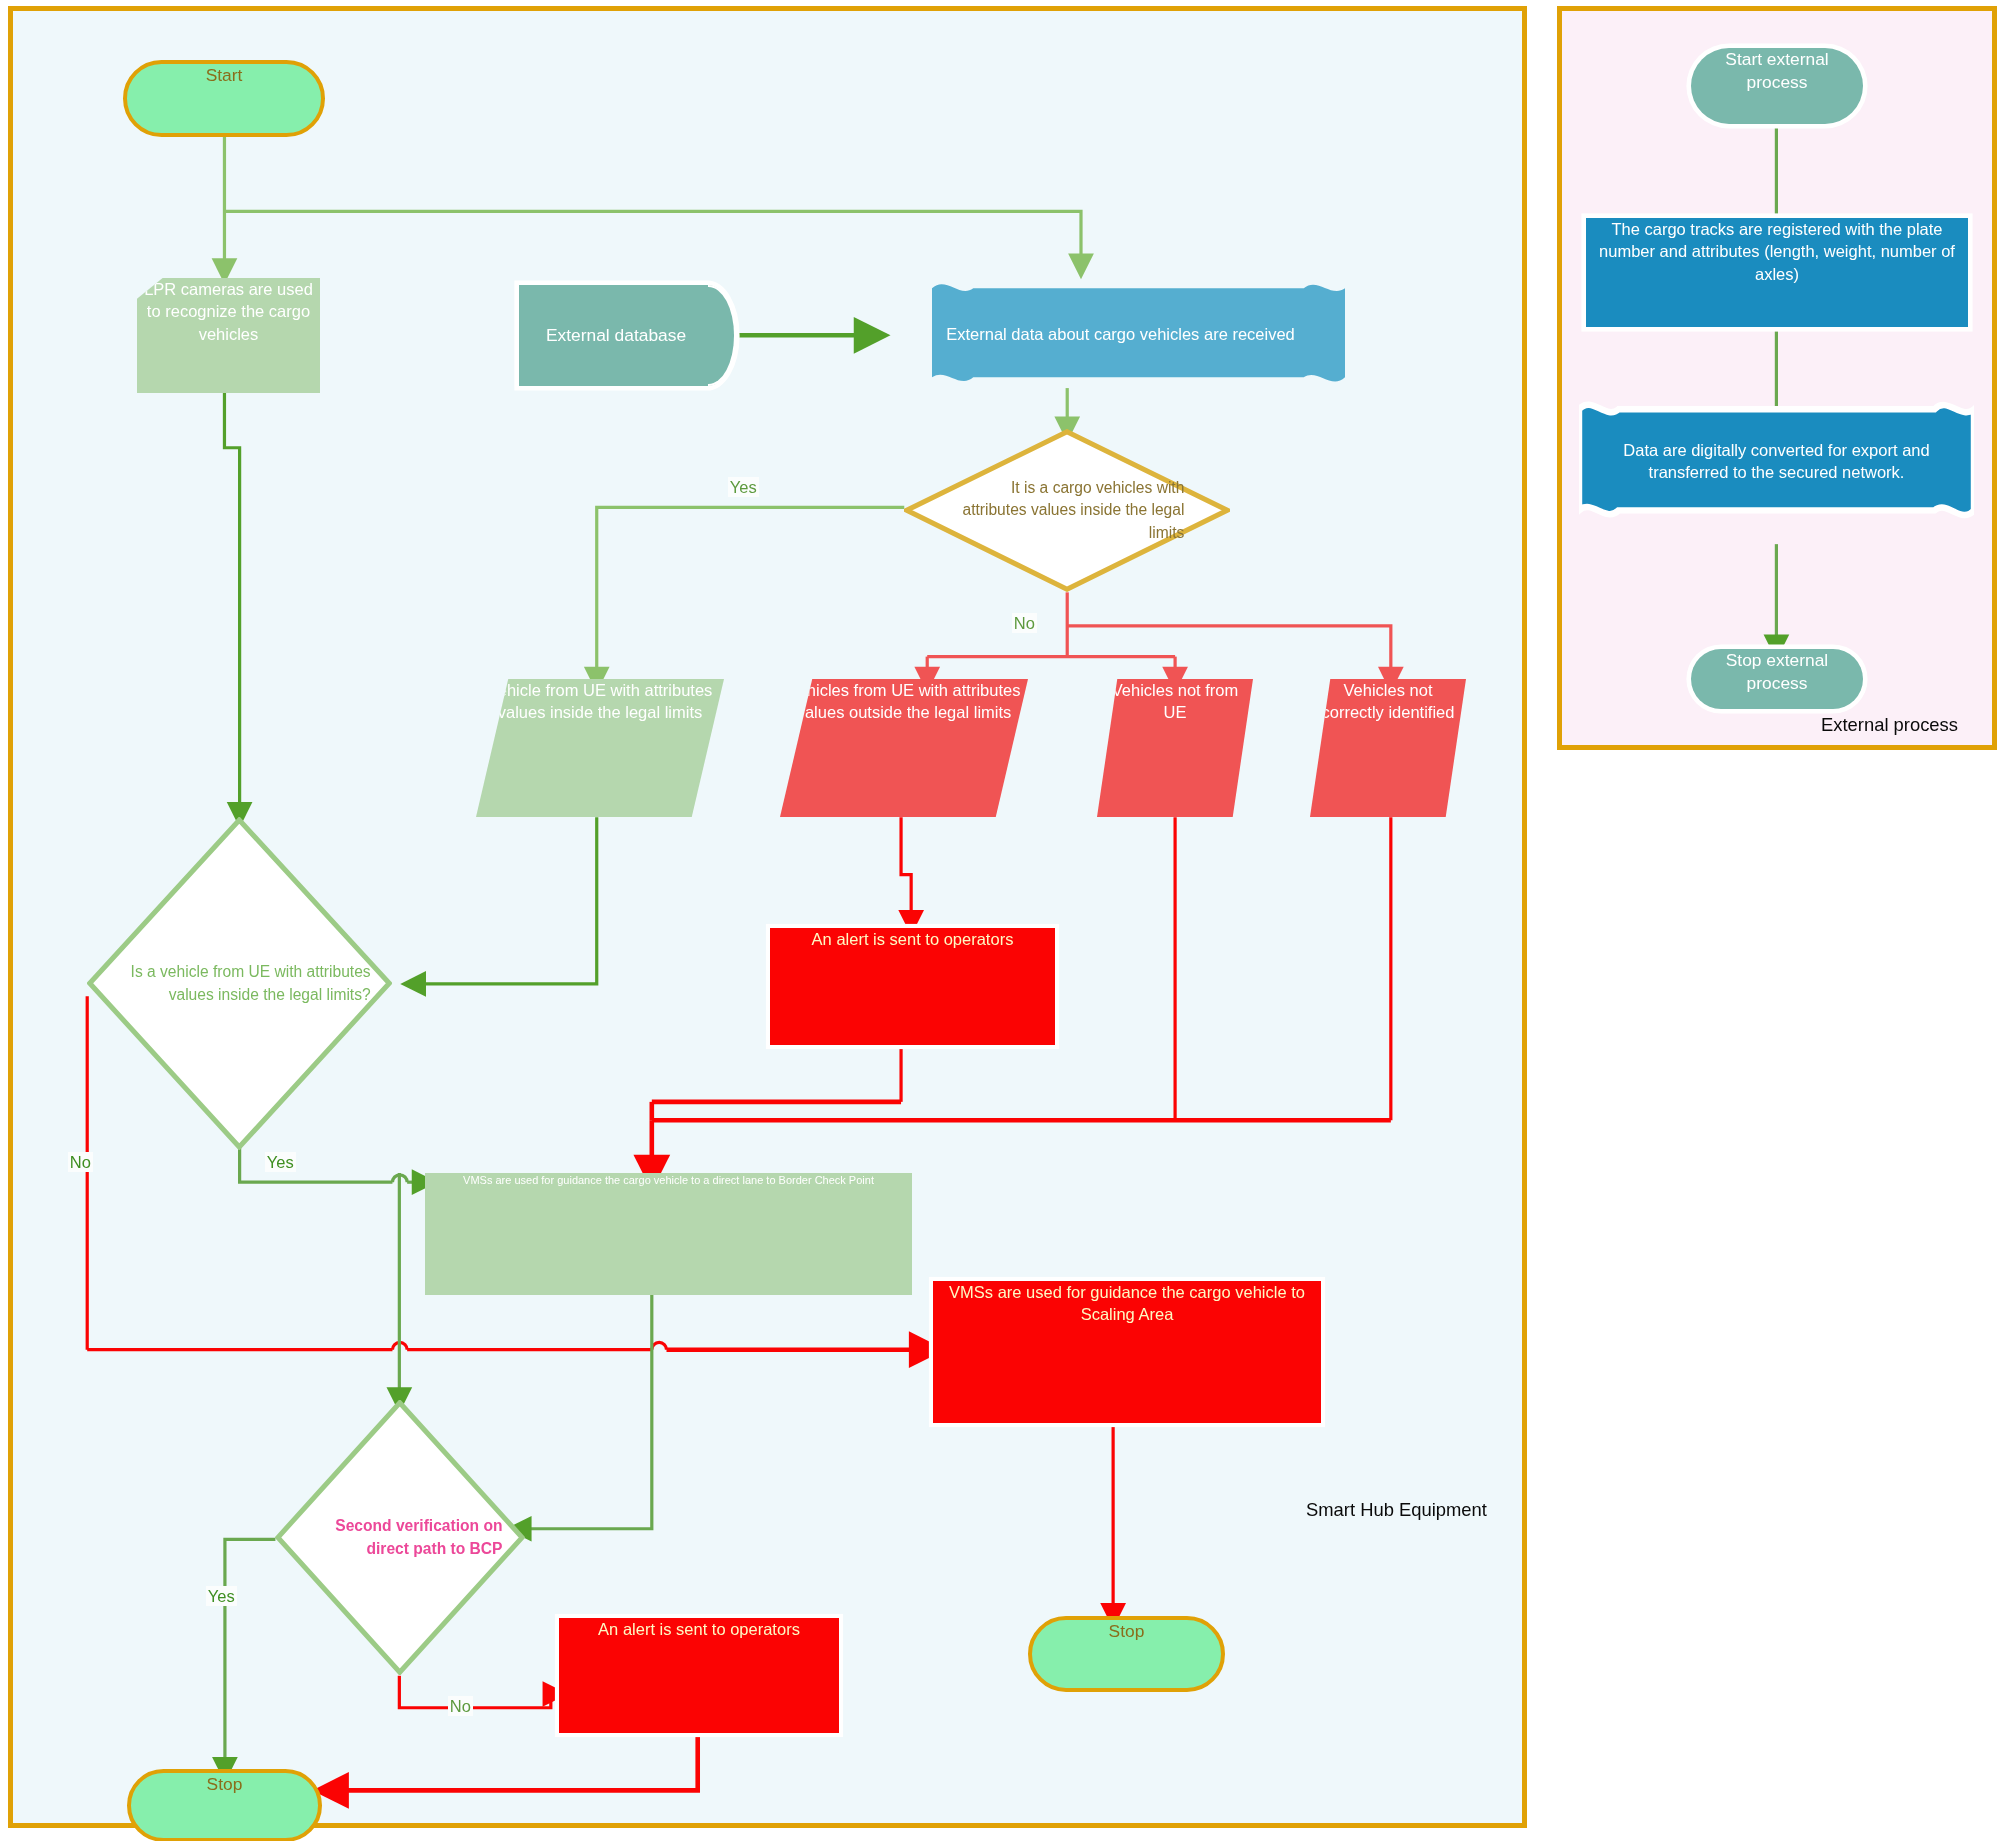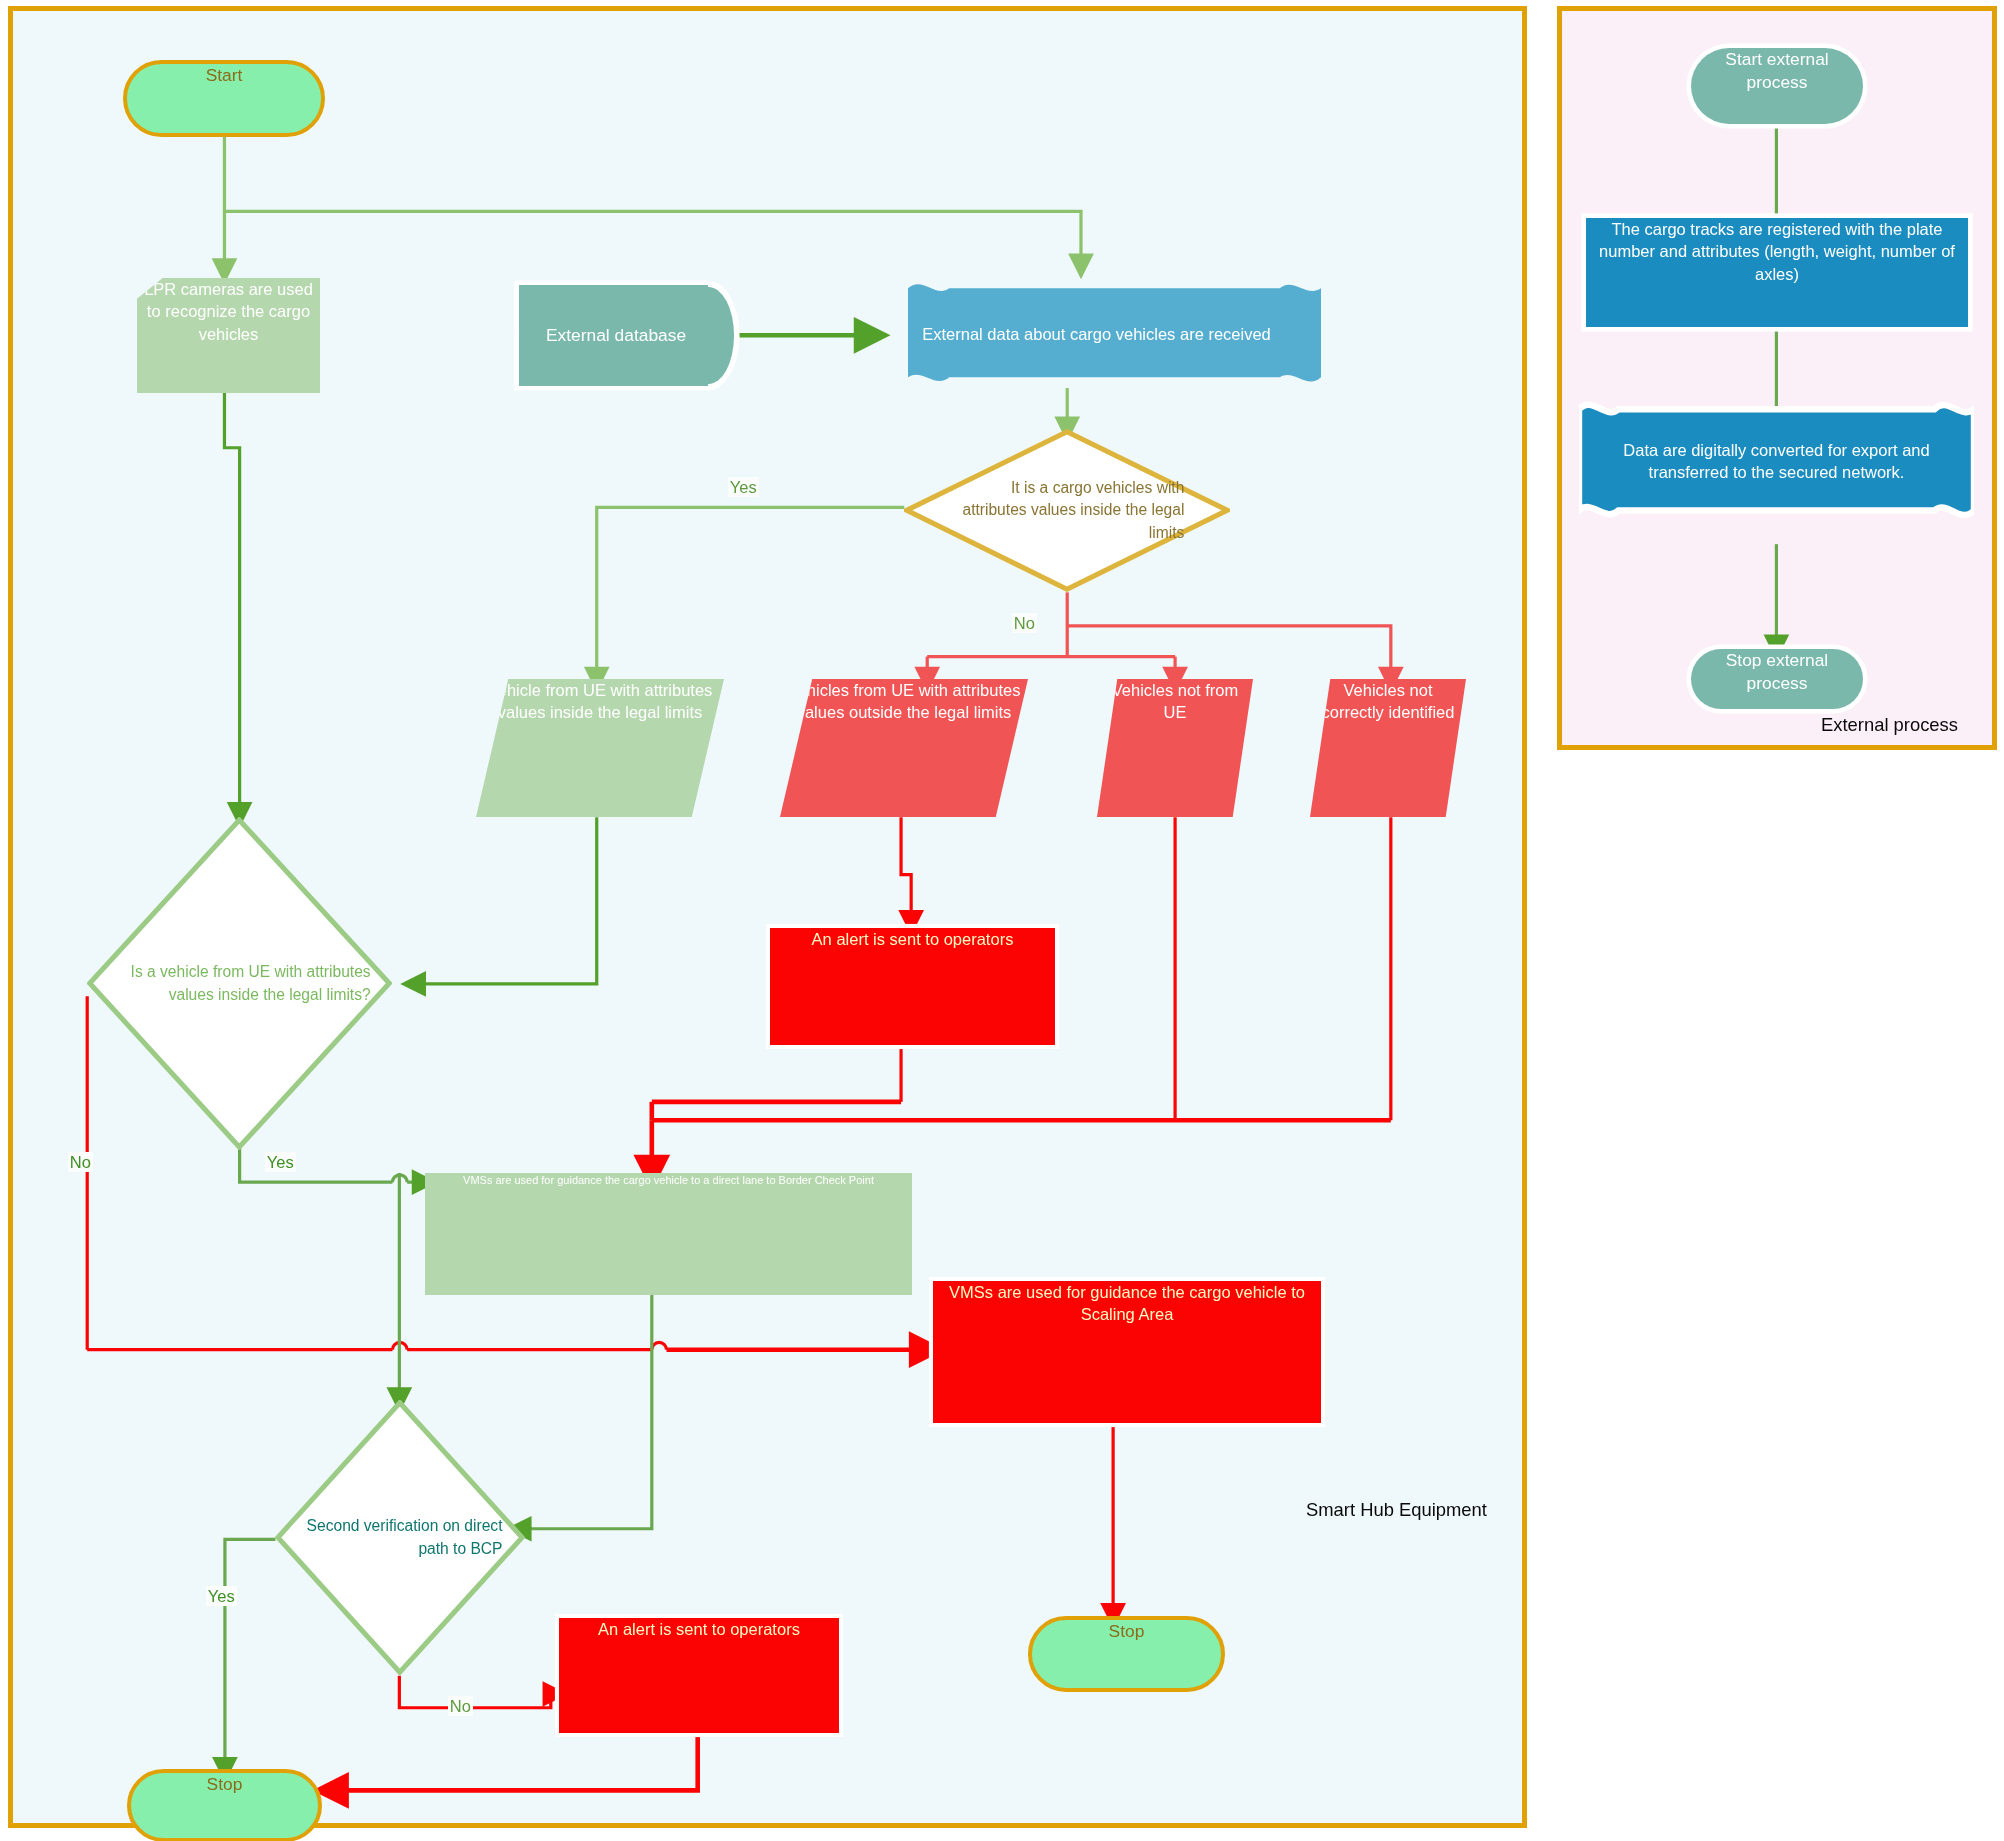--- a/index.html
+++ b/index.html
@@ -176,21 +176,21 @@
   <div class="cyl" style="left:519px;top:285px;width:216px;height:101px;
        background:#7ab8ac;border-radius:0 27.5px 27.5px 0/0 50px 50px 0;">
     <div style="position:absolute;right:-0.5px;top:0;width:27.5px;height:101px;
          border:2.8px solid #ffffff;border-left:none;border-radius:0 27.5px 27.5px 0/0 50px 50px 0;
          box-sizing:border-box;"></div>
     <div class="cyl-txt">
         <span>External database</span>
       </div>
   </div>
 
-  <div class="wave" style="left:872px;top:280px;width:413px;height:108px;padding-left:36px;">
+  <div class="wave" style="left:896px;top:280px;width:413px;height:108px;padding-left:36px;">
     <svg width="413" height="108" viewBox="0 0 900 235" xmlns="http://www.w3.org/2000/svg">
       <path d="M0,18 C30,-10 60,40 90,18 L810,18 C840,-8 870,40 900,18 L900,212 C870,240 840,192 810,212 L90,212 C60,238 30,190 0,212 Z" fill="#55aed0"></path>
     </svg>
     <div class="wave-txt">
         <span>External data about cargo vehicles are received</span>
       </div>
   </div>
 
   <div class="diamond" style="left:904px;top:429px;width:326px;height:163px;">
     <svg width="326" height="163" viewBox="0 0 710 355" xmlns="http://www.w3.org/2000/svg">
@@ -235,21 +235,21 @@
   </div>
 
   <div class="node proc-red" style="left:933px;top:1281px;width:388px;height:142px;">
     <span>VMSs are used for guidance the cargo vehicle to Scaling Area</span>
   </div>
 
   <div class="diamond" style="left:275px;top:1400px;width:250px;height:275px;">
     <svg width="250" height="275" viewBox="0 0 545 600" xmlns="http://www.w3.org/2000/svg">
       <polygon points="272,6 539,300 272,594 6,300" fill="#ffffff" stroke="#9ccb86" stroke-width="11"></polygon>
     </svg>
-    <div class="dtxt" style="left:9%;right:9%;font-size:15.6px;color:#0f766e;">
+    <div class="dtxt" style="left:9%;right:9%;font-size:15.6px;color:#ec4899;font-weight:bold;">
       <span>Second verification on direct path to BCP</span>
     </div>
   </div>
 
   <div class="node proc-red" style="left:559px;top:1618px;width:280px;height:115px;">
     <span>An alert is sent to operators</span>
   </div>
 
   <div class="node terminator" style="left:127px;top:1769px;width:195px;height:73px;">
     <span>Stop</span>

